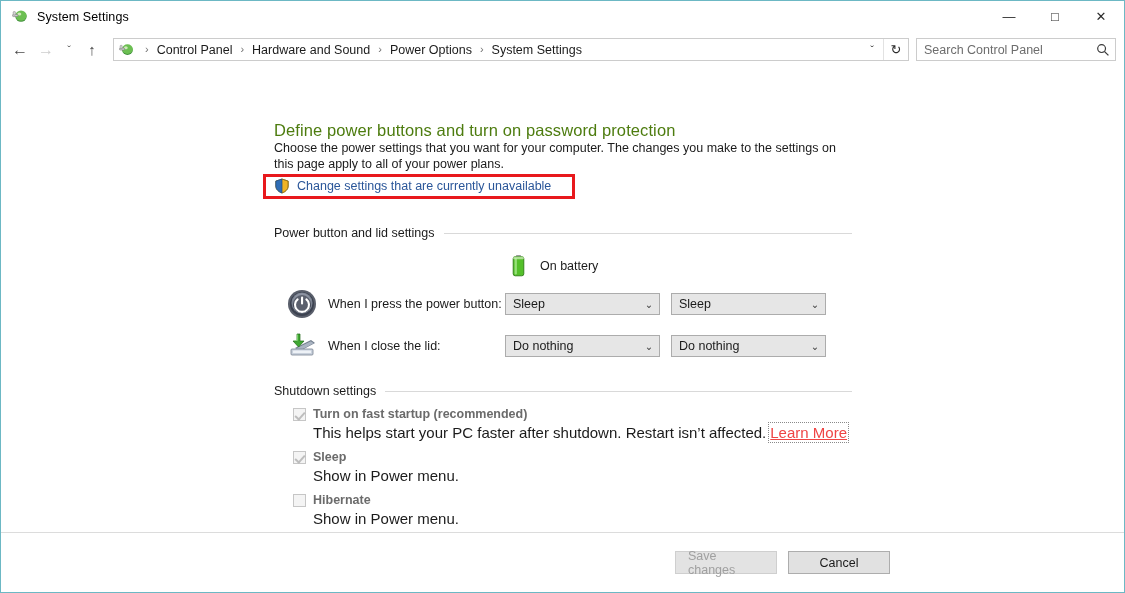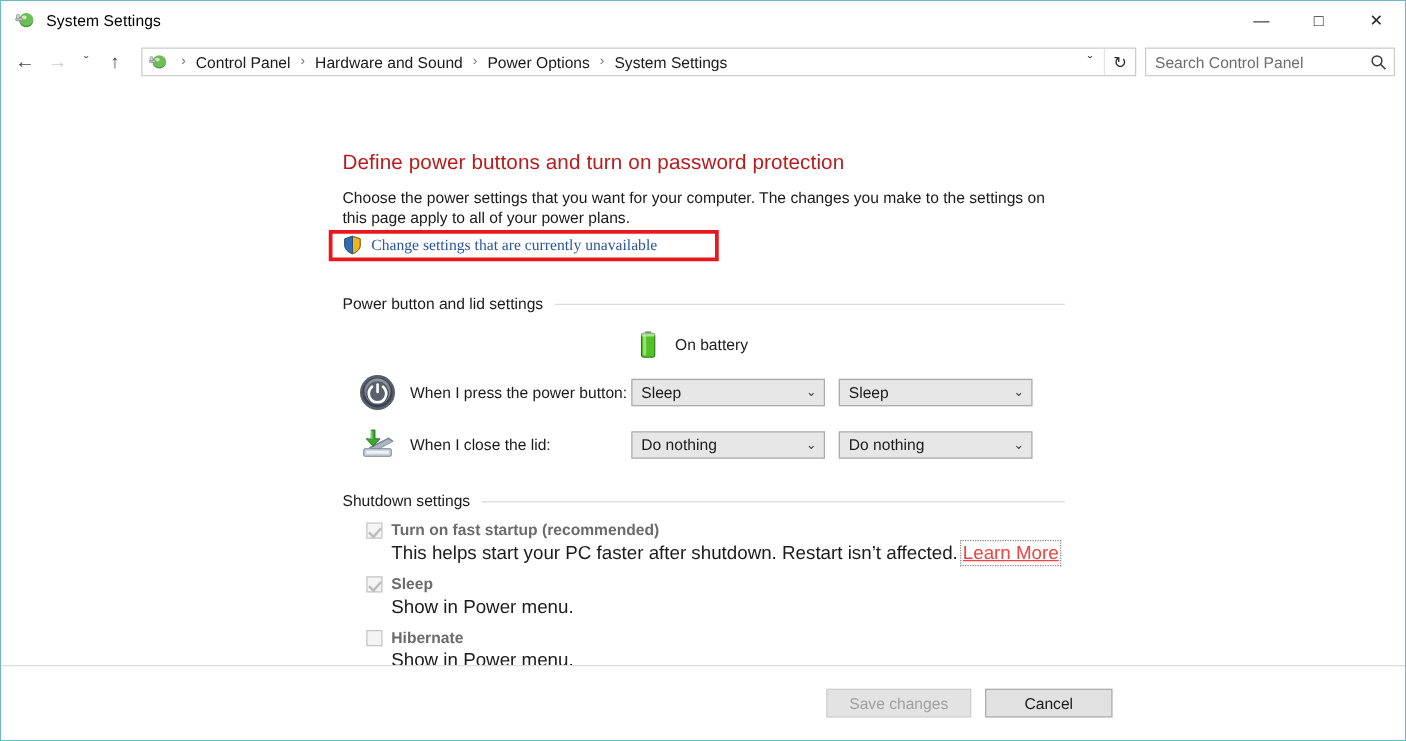--- a/index.html
+++ b/index.html
@@ -183,22 +183,22 @@
     overflow: hidden;
   }
   .page {
     position: absolute;
     left: 273px;
     top: 54px;
     width: 578px;
   }
   .page-title {
     font-size: 16.5px;
-    color: #b91c1c;
-    margin: 0 0 10px 0;
+    color: #4d7c0f;
+    margin: 0 0 0 0;
     font-weight: normal;
     letter-spacing: 0.1px;
   }
   .page-desc {
     font-size: 12.5px;
     color: #1b1b1b;
     line-height: 16px;
     margin: 0;
     width: 565px;
   }
@@ -217,21 +217,20 @@
     width: 312px;
     height: 25px;
     border: 3px solid #e8181c;
     box-sizing: border-box;
     pointer-events: none;
   }
   .uac-row {
     display: flex;
     align-items: center;
     height: 16px;
-    font-family: Liberation Serif, serif;
   }
   .shield-icon {
     width: 16px; height: 16px;
     flex: 0 0 16px;
     margin-right: 7px;
   }
   .uac-link {
     font-size: 12.5px;
     color: #2a5699;
     text-decoration: none;
@@ -401,21 +400,21 @@
     justify-content: center;
     box-sizing: border-box;
     cursor: default;
   }
   .btn.disabled {
     color: #a0a0a0;
     border-color: #cfcfcf;
     background: #e3e3e3;
   }
   .btn + .btn { margin-left: 11px; }
-  .btn.primary-spacing { width: 116px; }
+  .btn.primary-spacing { width: 102px; }
   .btn.cancel { width: 102px; }
 </style>
 </head>
 <body>
 
 <div class="window">
 
   <div class="titlebar">
     <span class="title-icon">
       <svg width="17" height="17" viewBox="0 0 17 17">

